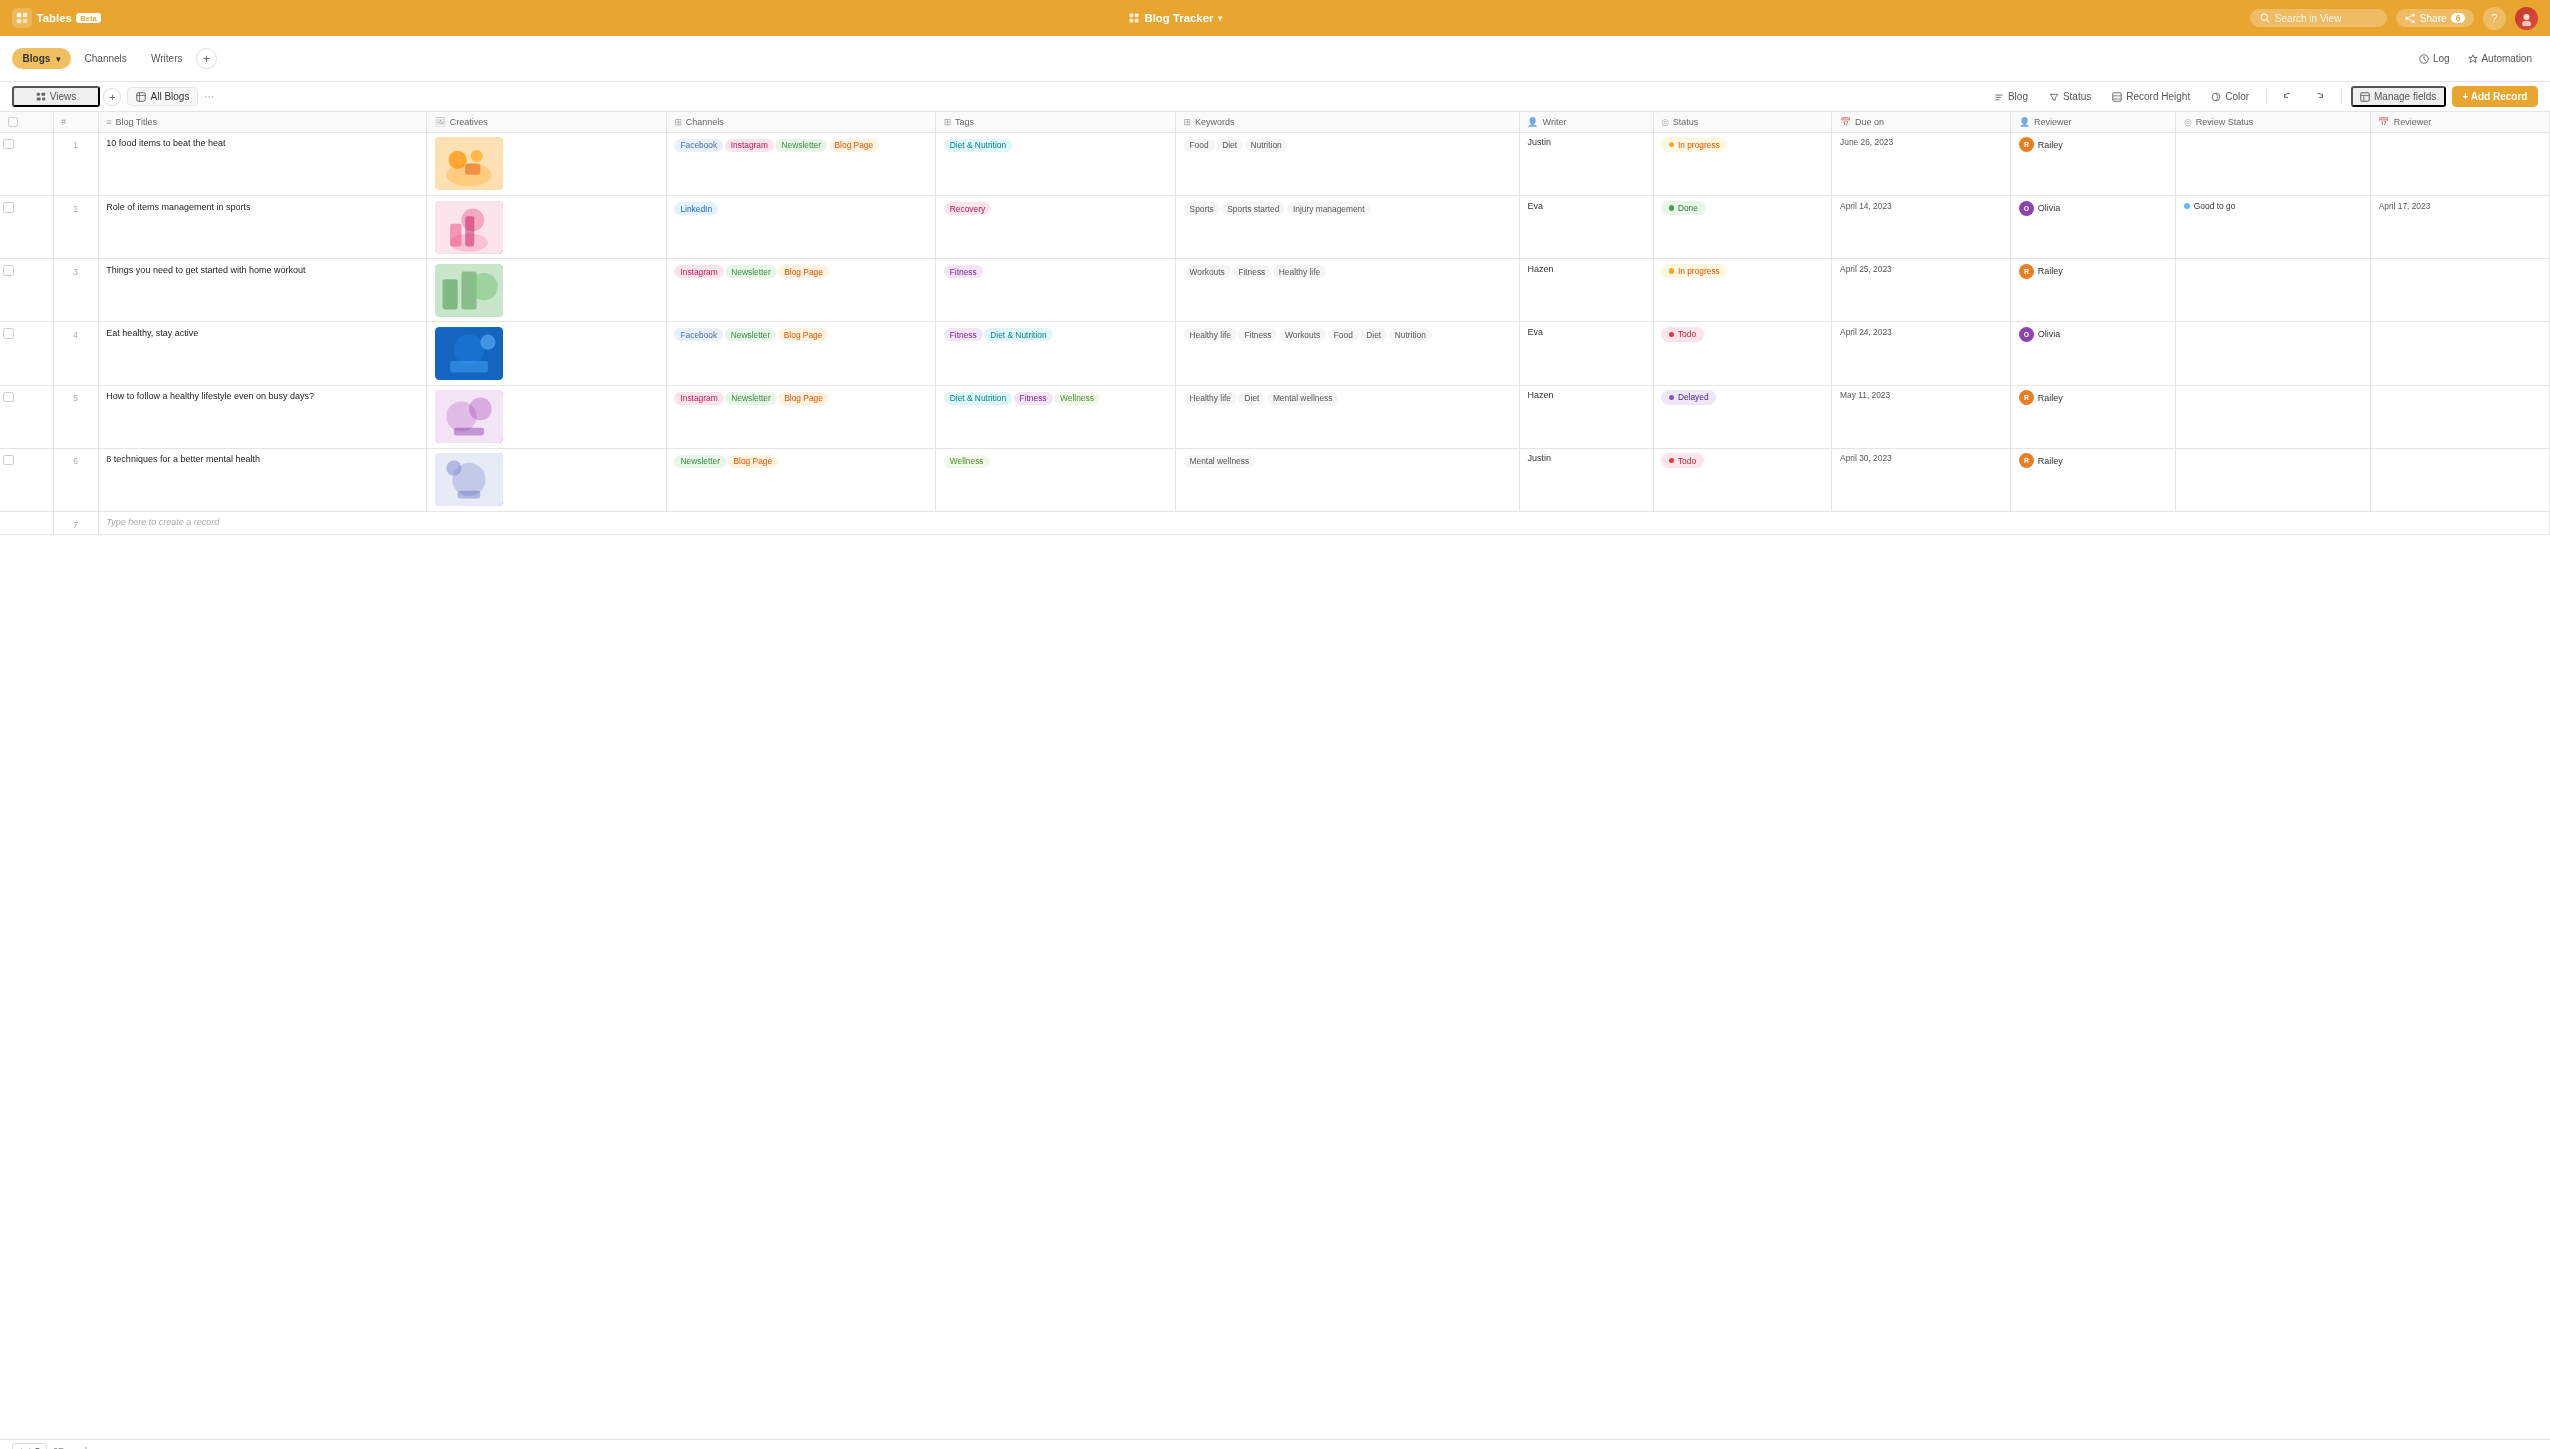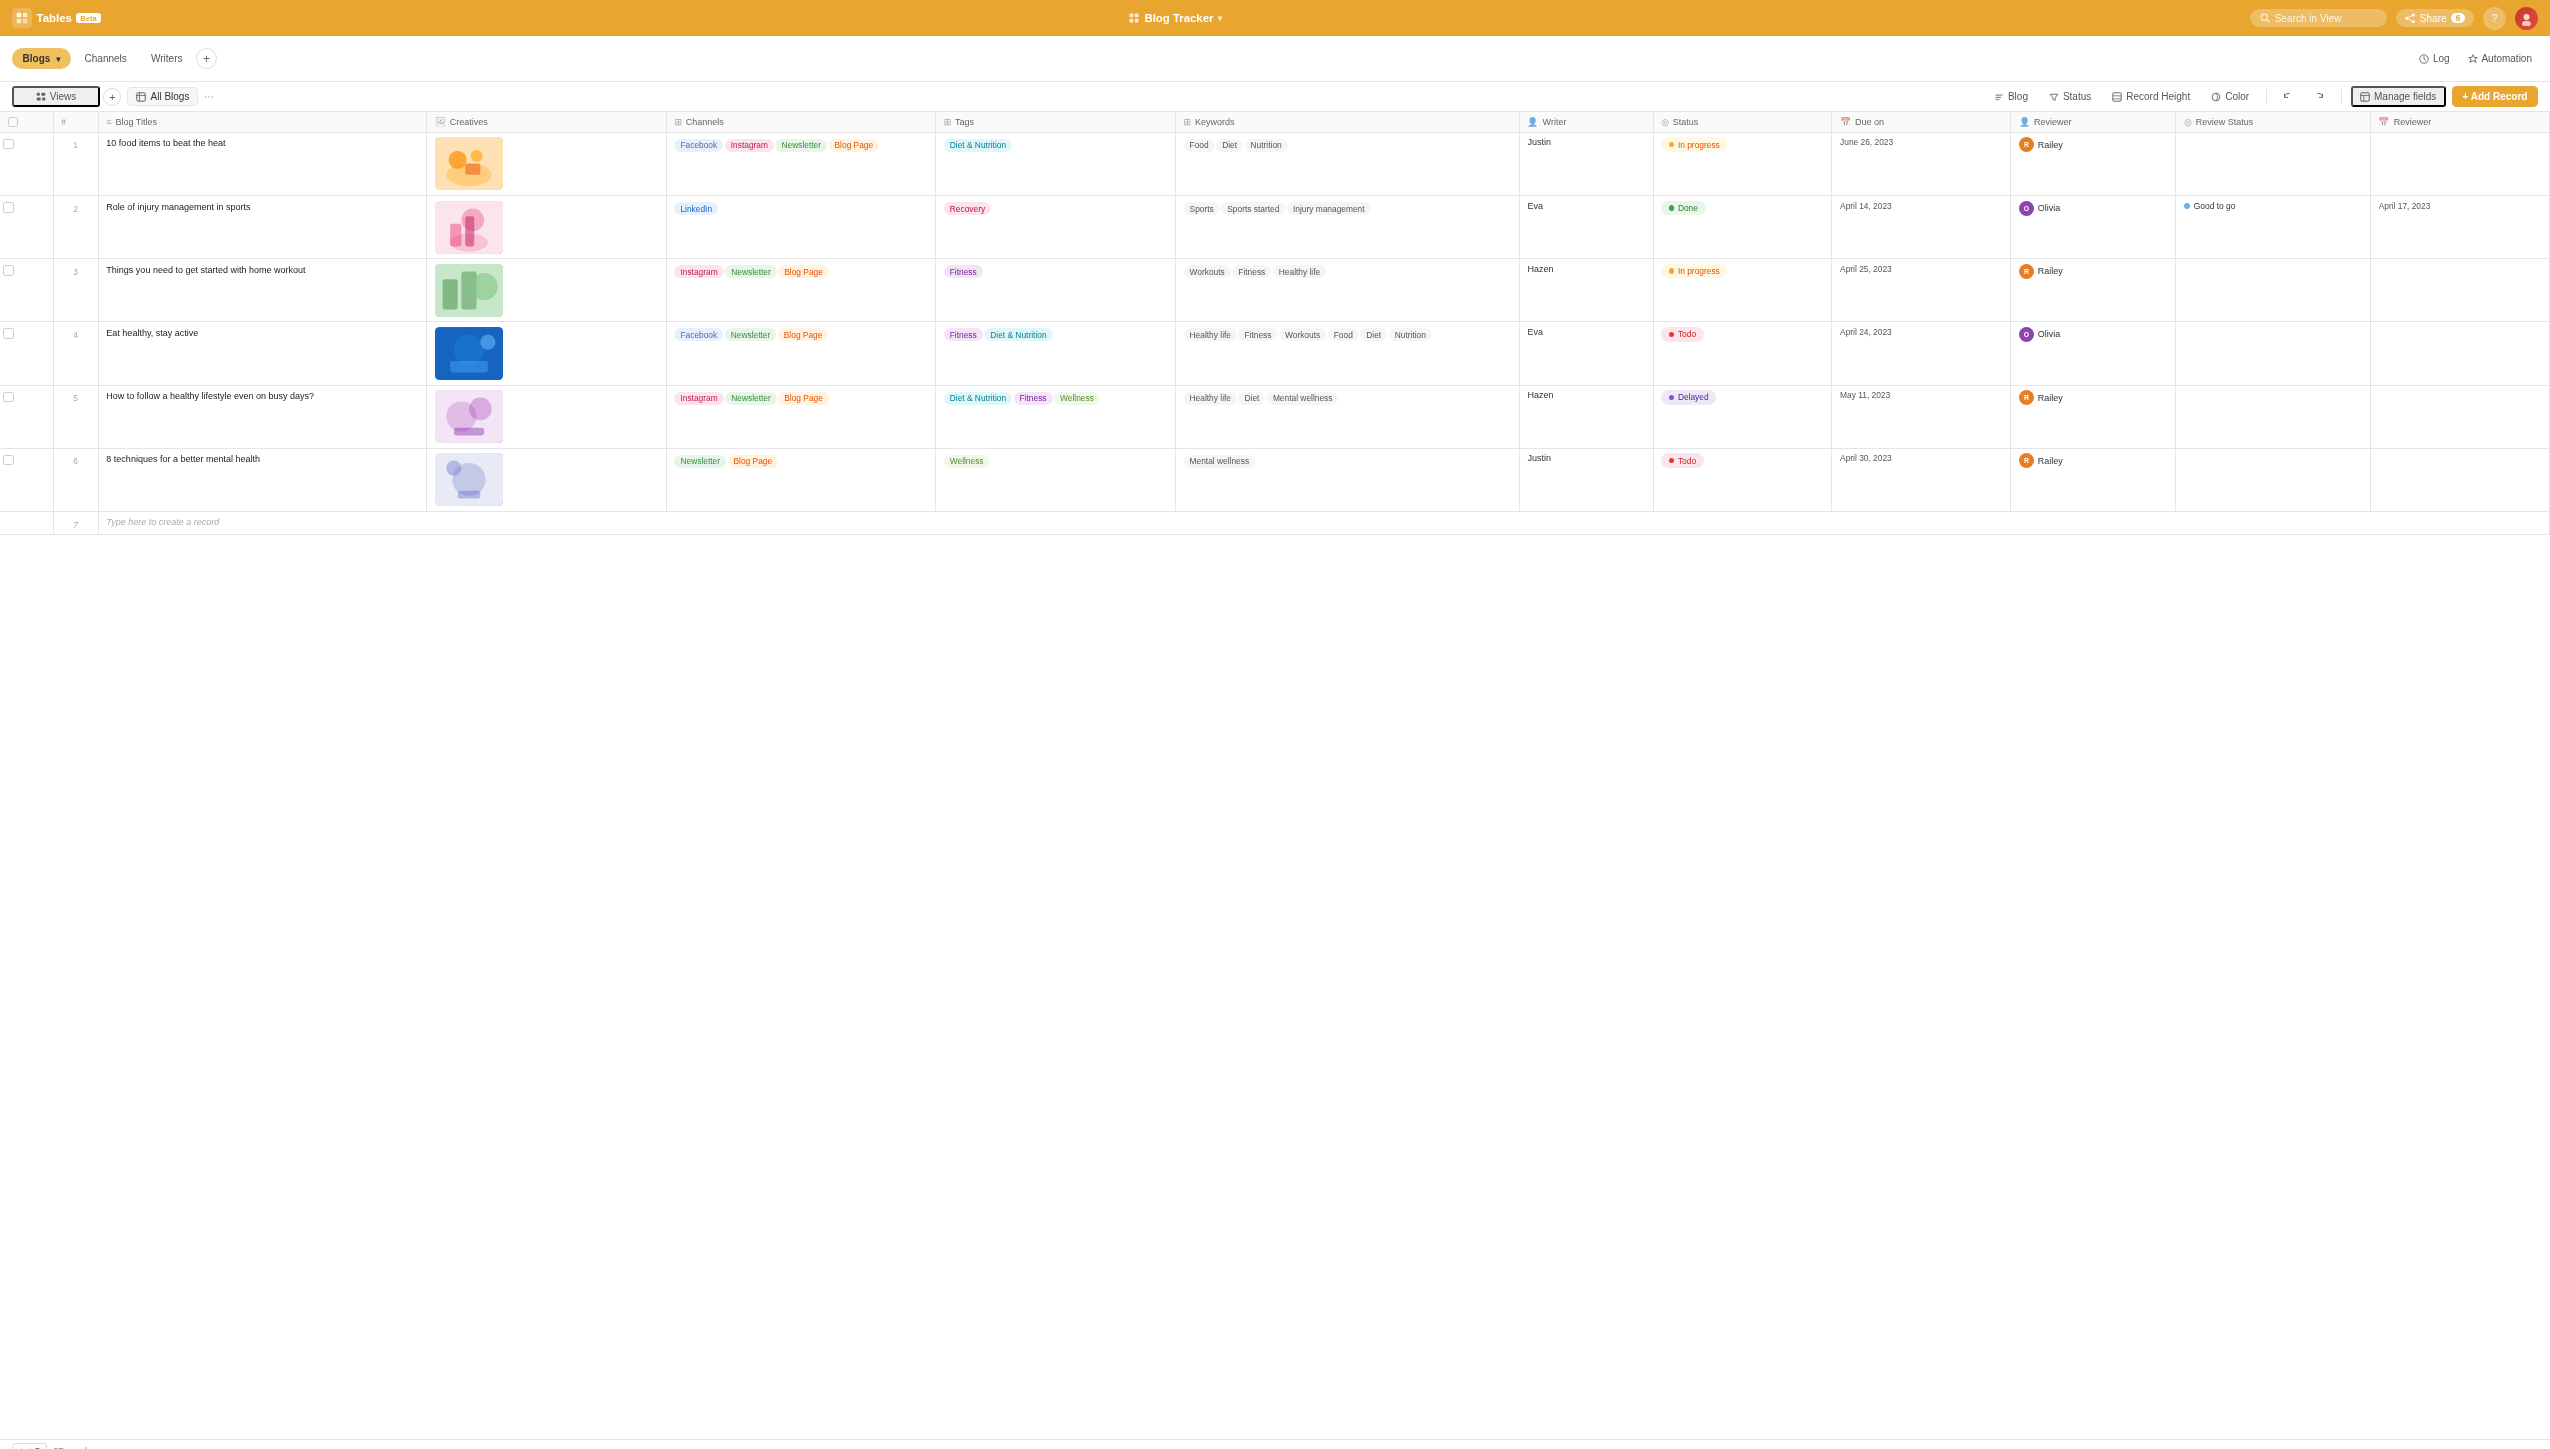--- a/index.html
+++ b/index.html
@@ -422,21 +422,21 @@
   </div>
           </td>
           <td></td>
           <td style="font-size: 8.4px; color: rgb(85, 85, 85);"></td>
         </tr>
         <tr>
           <td>
             <div class="checkbox"></div>
           </td>
           <td class="row-num">2</td>
-          <td style="font-weight: 500; font-size: 9px; line-height: 1.4; color: rgb(34, 34, 34);">Role of injury management in sports</td>
+          <td style="font-weight: 500; font-size: 9px; line-height: 1.4; color: rgb(34, 34, 34);">Role of items management in sports</td>
           <td>
             <div class="cell-creative illus-2">
               <svg viewBox="0 0 90 70" class="illus-svg">
                 <rect width="90" height="70" fill="#fce4ec"></rect>
                 <ellipse cx="45" cy="55" rx="25" ry="12" fill="#f48fb1" opacity="0.4"></ellipse>
                 <circle cx="50" cy="25" r="15" fill="#e91e63" opacity="0.3"></circle>
                 <rect x="20" y="30" width="15" height="30" rx="3" fill="#e91e63" opacity="0.4"></rect>
                 <rect x="40" y="20" width="12" height="40" rx="3" fill="#c2185b" opacity="0.5"></rect>
               </svg>
             </div>

